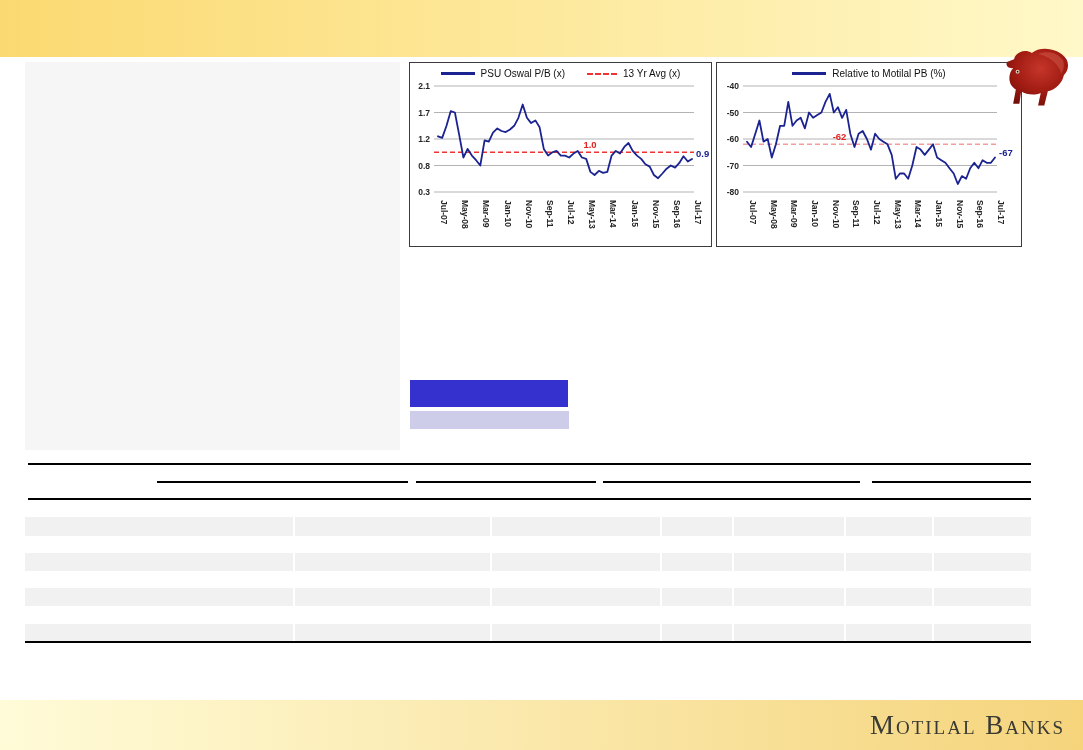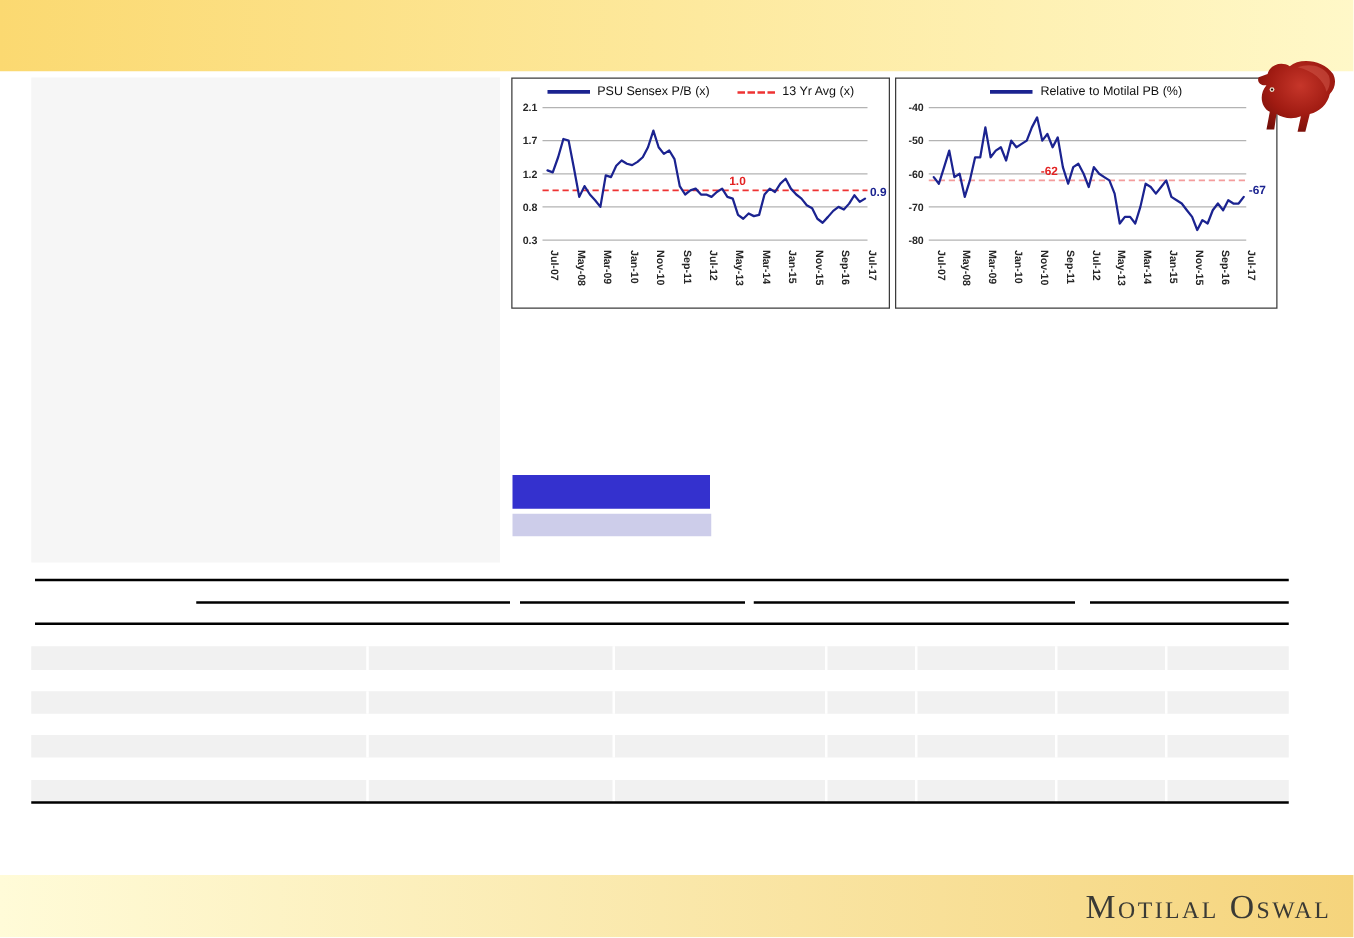--- a/index.html
+++ b/index.html
@@ -41,21 +41,21 @@
 
 <div class="slide">
 
   <div class="band-top" style="background: linear-gradient(to right, rgb(251, 217, 113), rgb(255, 248, 200));"></div>
 
   <div class="left-panel" style="background: rgb(246, 246, 246);"></div>
 
   <div class="chart-box" id="chart-box-1">
     <div class="legend">
       <span class="swatch" id="swatch-pb-line" style="border-top-color: rgb(27, 35, 144);"></span>
-      <span>PSU Sensex P/B (x)</span>
+      <span>PSU Oswal P/B (x)</span>
       <span style="width:10px"></span>
       <span class="swatch dashed" id="swatch-pb-avg" style="border-top-color: rgb(238, 51, 51);"></span>
       <span>13 Yr Avg (x)</span>
     </div>
     <svg id="chart-svg-0" width="301" height="183">
         <line x1="24" x2="284" y1="23" y2="23" stroke="#b3b3b3" stroke-width="1"></line>
         <text x="20" y="26" text-anchor="end" class="tick">2.1</text>
         <line x1="24" x2="284" y1="49.5" y2="49.5" stroke="#b3b3b3" stroke-width="1"></line>
         <text x="20" y="52.5" text-anchor="end" class="tick">1.7</text>
         <line x1="24" x2="284" y1="76" y2="76" stroke="#b3b3b3" stroke-width="1"></line>
@@ -175,16 +175,16 @@
         <span class="tsep" style="left: 465px;"></span>
         <span class="tsep" style="left: 635px;"></span>
         <span class="tsep" style="left: 707px;"></span>
         <span class="tsep" style="left: 819px;"></span>
         <span class="tsep" style="left: 907px;"></span>
       </div>
     </div>
   <div class="rule" id="rule-bottom"></div>
 
   <div class="band-bottom" style="background: linear-gradient(to right, rgb(255, 251, 216), rgb(245, 212, 124));">
-    <div class="brand" style="color: rgb(58, 58, 53);">Motilal Oswal</div>
+    <div class="brand" style="color: rgb(58, 58, 53);">Motilal Banks</div>
   </div>
 
 </div>
 
 </body></html>

